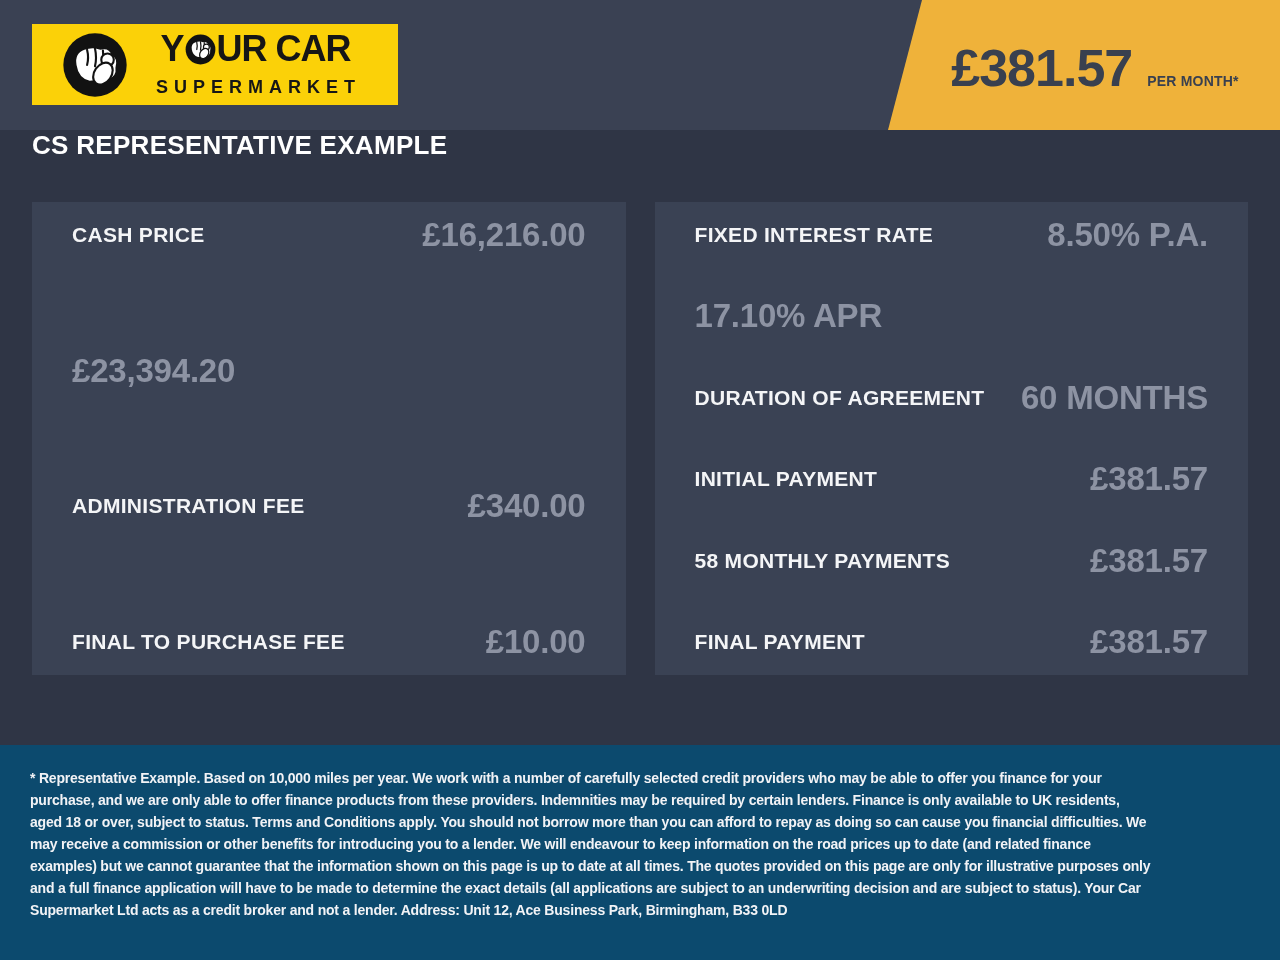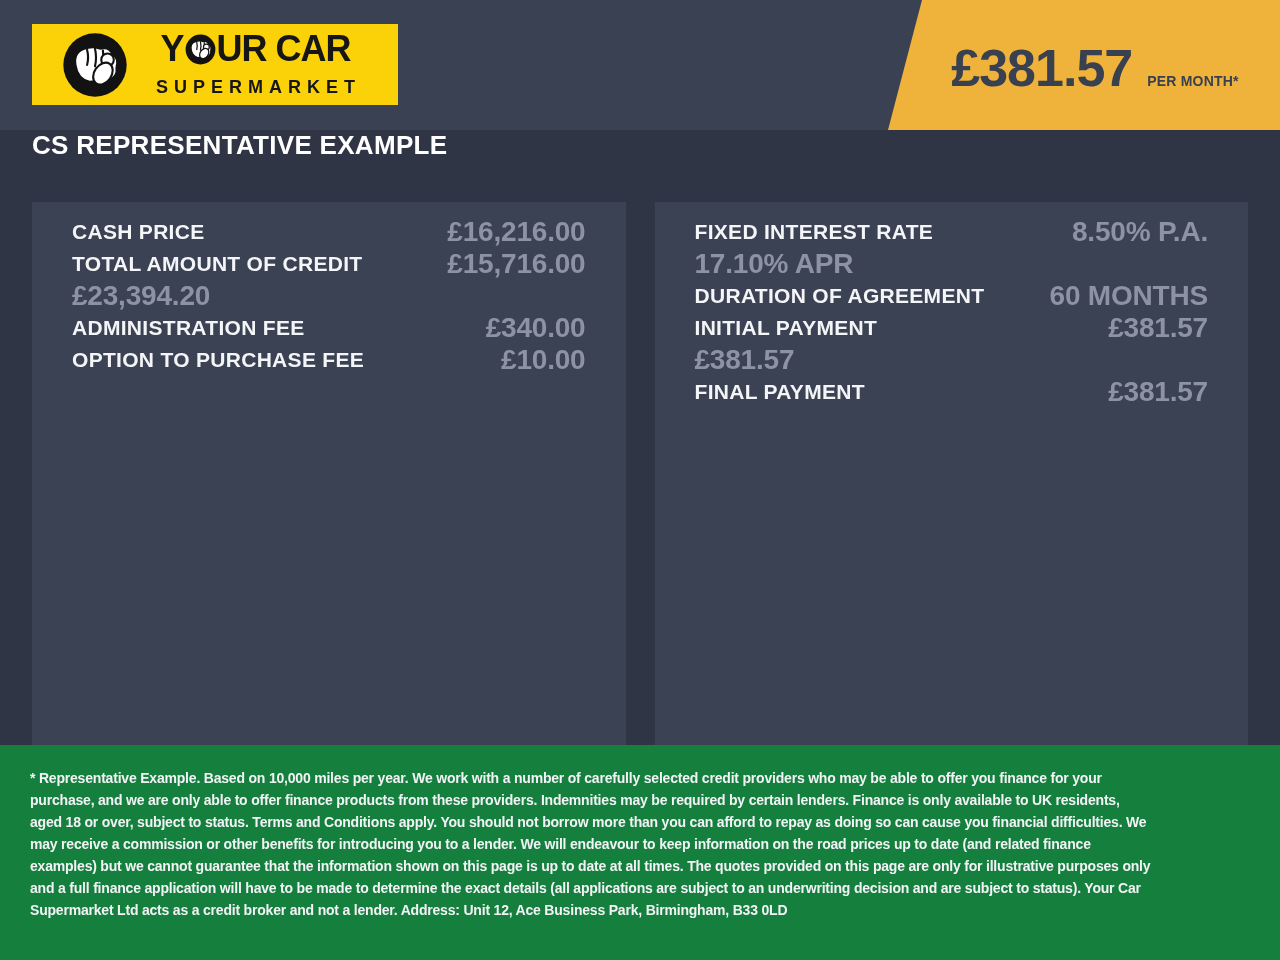--- a/index.html
+++ b/index.html
@@ -27,30 +27,30 @@
     display:flex; align-items:baseline; justify-content:center; padding:38px 18px 0 40px;
   }
   .price-amount { font-size:52px; font-weight:bold; color:#39404F; letter-spacing:-1px; line-height:60px; }
   .price-period { font-size:14px; font-weight:bold; color:#39404F; margin-left:15px; letter-spacing:0.2px; }
 
   
   .main { padding:0 32px; height:615px; }
   .page-title { color:#FFFFFF; font-size:26px; font-weight:bold; letter-spacing:0.3px; }
   .panels { display:flex; gap:29px; margin-top:41px; }
   .panel {
-    flex:1 1 0; height:543px; background:#3A4254;
-    display:flex; flex-direction:column; justify-content:flex-start;
+    flex:1 1 0; height:473px; background:#3A4254;
+    display:flex; flex-direction:column; justify-content:space-between;
     padding:14px 40px;
   }
   .finance-row { display:flex; justify-content:space-between; align-items:center; }
   .row-label { color:#F4F5F7; font-size:21px; font-weight:bold; letter-spacing:0.3px; }
-  .row-value { color:#8D93A3; font-size:28px; font-weight:bold; letter-spacing:-0.2px; }
+  .row-value { color:#8D93A3; font-size:33px; font-weight:bold; letter-spacing:-0.2px; }
 
   
-  .footer { height:215px; background:#15803d; padding:22px 125px 0 30px; }
+  .footer { height:215px; background:#0c4a6e; padding:22px 125px 0 30px; }
   .disclaimer { color:#F2F3F6; font-size:14px; font-weight:bold; line-height:22px; letter-spacing:-0.2px; }
 </style>
 </head>
 <body>
 
 <div class="page">
 
   <div class="header">
 
     <div class="logo-box">
@@ -94,52 +94,49 @@
   <div class="main">
     <div class="page-title">CS REPRESENTATIVE EXAMPLE</div>
 
     <div class="panels">
       <div class="panel">
           <div class="finance-row">
             <span class="row-label">CASH PRICE</span>
             <span class="row-value">£16,216.00</span>
           </div>
           <div class="finance-row">
-            <span class="row-label">TOTAL AMOUNT OF CREDIT</span>
-            <span class="row-value">£15,716.00</span>
-          </div>
-          <div class="finance-row">
             <span class="row-value">£23,394.20</span>
           </div>
           <div class="finance-row">
             <span class="row-label">ADMINISTRATION FEE</span>
             <span class="row-value">£340.00</span>
           </div>
           <div class="finance-row">
-            <span class="row-label">OPTION TO PURCHASE FEE</span>
+            <span class="row-label">FINAL TO PURCHASE FEE</span>
             <span class="row-value">£10.00</span>
           </div>
         </div>
       <div class="panel">
           <div class="finance-row">
             <span class="row-label">FIXED INTEREST RATE</span>
             <span class="row-value">8.50% P.A.</span>
           </div>
           <div class="finance-row">
             <span class="row-value">17.10% APR</span>
           </div>
           <div class="finance-row">
             <span class="row-label">DURATION OF AGREEMENT</span>
             <span class="row-value">60 MONTHS</span>
           </div>
           <div class="finance-row">
             <span class="row-label">INITIAL PAYMENT</span>
             <span class="row-value">£381.57</span>
           </div>
           <div class="finance-row">
+            <span class="row-label">58 MONTHLY PAYMENTS</span>
             <span class="row-value">£381.57</span>
           </div>
           <div class="finance-row">
             <span class="row-label">FINAL PAYMENT</span>
             <span class="row-value">£381.57</span>
           </div>
         </div>
     </div>
   </div>
 

